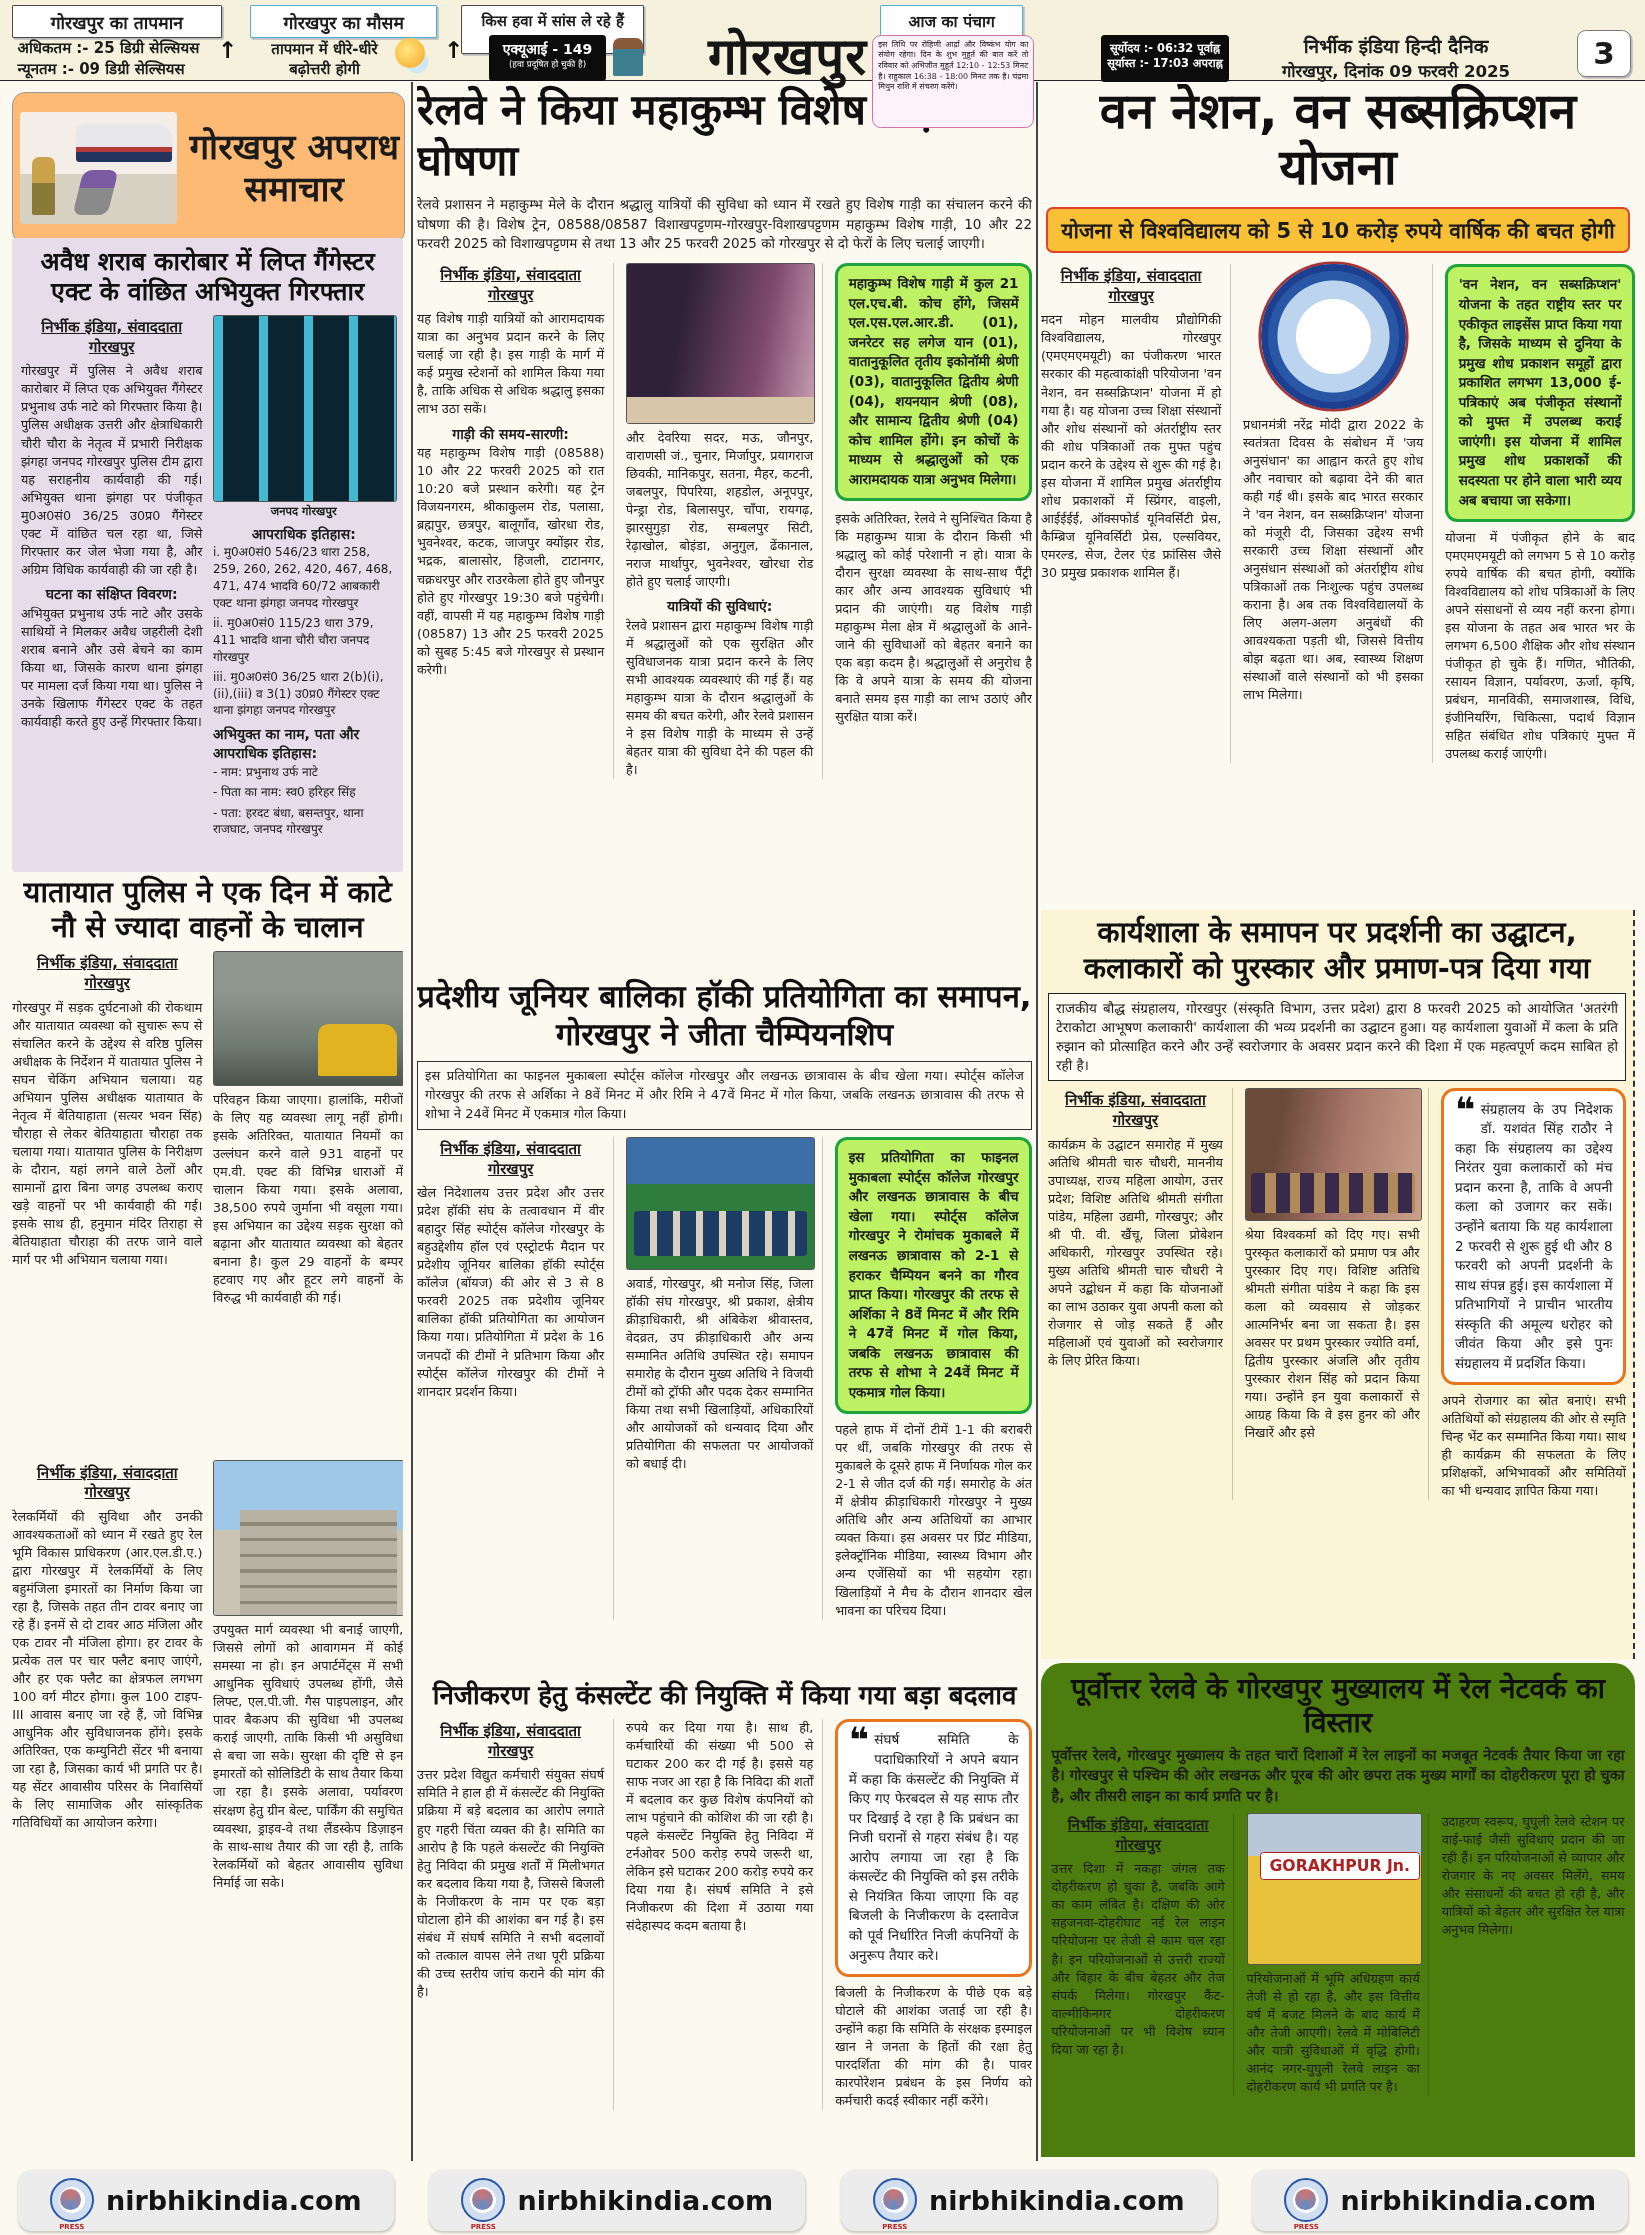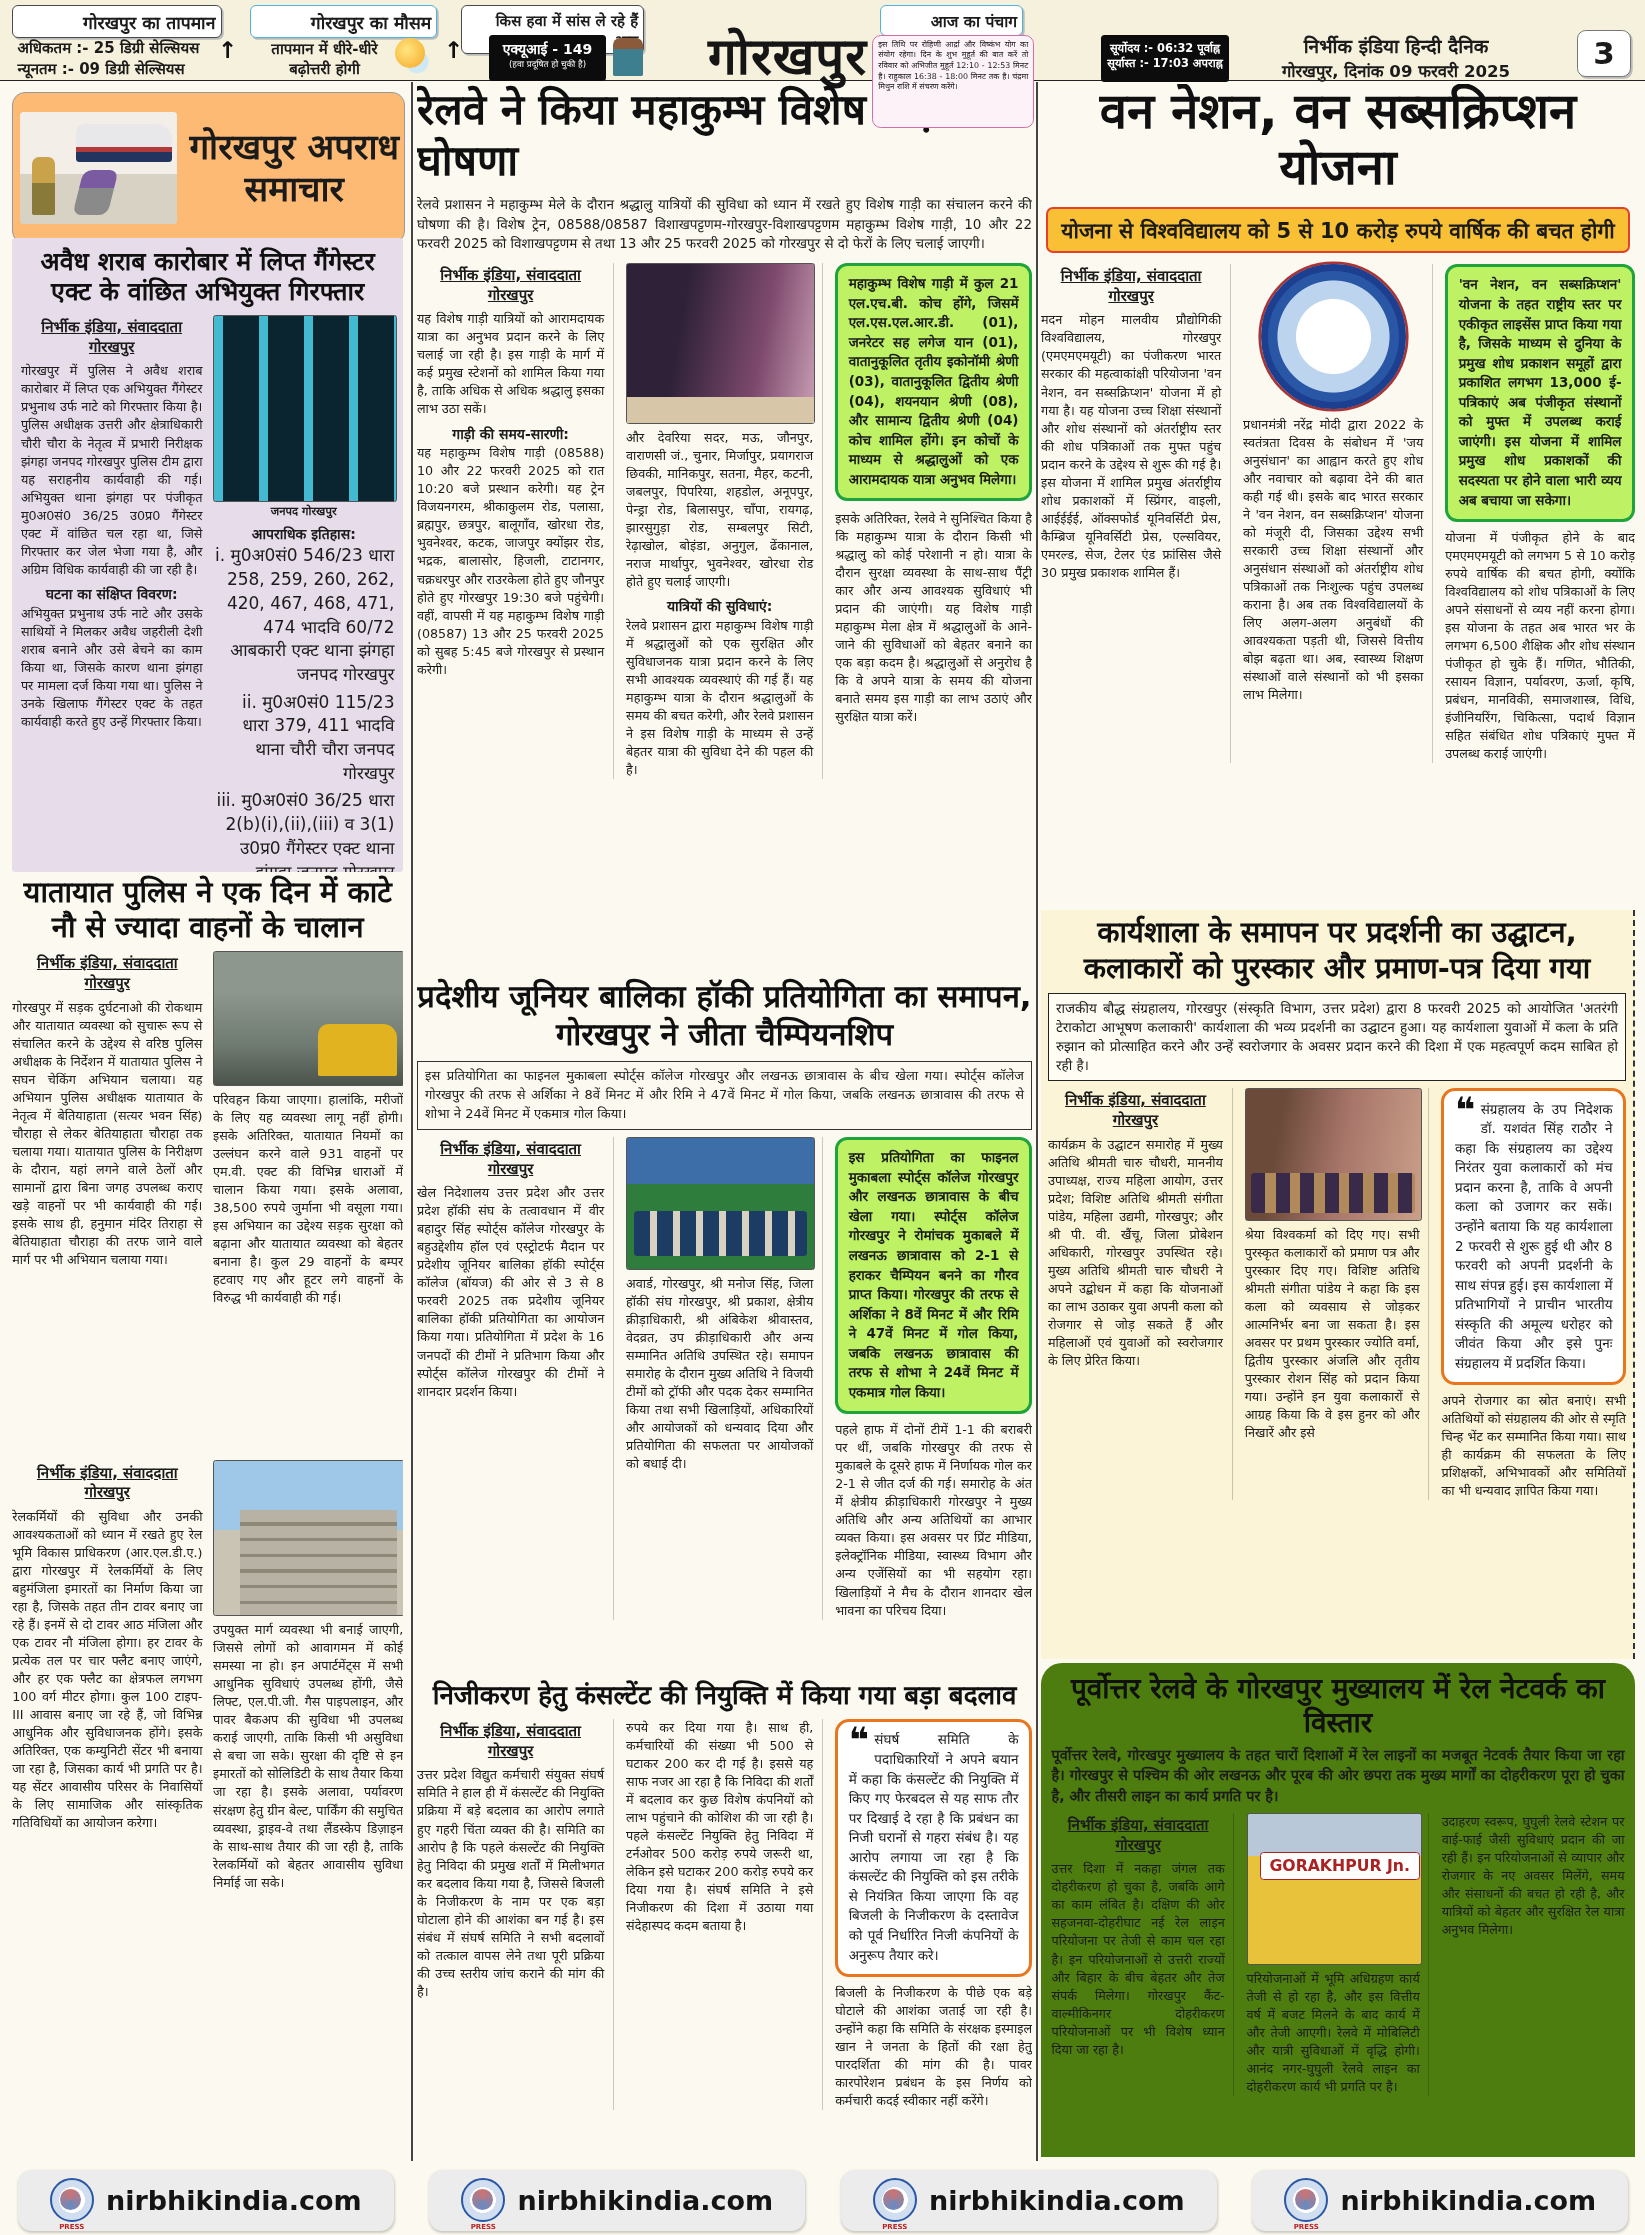--- a/index.html
+++ b/index.html
@@ -1,21 +1,21 @@
 <!DOCTYPE html>
 <html style="font-size:14px"><head>
 <meta charset="utf-8">
 <style>
   html,body{margin:0;padding:0;background:#888;}
   #page{position:relative;width:1646px;height:2236px;background:#fcfaf0;font-family:"DejaVu Sans",sans-serif;color:#1b1b1b;overflow:hidden;}
   .abs{position:absolute;}
   .clip{overflow:hidden;}
   
   #header{position:absolute;left:0;top:0;width:1646px;height:80px;background:#f5f1dc;border-bottom:1.7px solid #222;}
-  .pill{position:absolute;background:#fff;border:1.7px solid #4a4a4a;border-radius:6px;font-weight:bold;font-size:17.5px;text-align:right;padding:3.5px 5.2px;box-shadow:1.7px 1.7px 0 #bbb;}
+  .pill{position:absolute;background:#fff;border:1.7px solid #4a4a4a;border-radius:1px;font-weight:bold;font-size:17.5px;text-align:center;padding:3.5px 5.2px;box-shadow:1.7px 1.7px 0 #bbb;}
   .pill.blue{border-color:#4fb3d9;}
   .hsmall{font-size:15px;font-weight:bold;}
   .arrow{font-size:23px;font-weight:bold;color:#111;}
   .blackbox{position:absolute;background:#0c0c0c;color:#fff;text-align:center;border-radius:3.5px;}
   #masthead{position:absolute;left:648px;top:19px;width:279px;text-align:center;font-size:51px;font-weight:bold;color:#151515;letter-spacing:0.9px;}
   #panchang-box{position:absolute;left:872px;top:35px;width:150px;height:84px;background:#fdf2f8;border:1.7px solid #d36fa8;border-radius:8.7px;font-size:7.9px;line-height:1.35;padding:3.5px 5.2px;text-align:justify;z-index:5;}
   #paper-name{position:absolute;left:1239px;top:33px;width:314px;text-align:center;}
   #paper-name .l1{font-size:19px;font-weight:bold;}
   #paper-name .l2{font-size:16.6px;font-weight:bold;}
   #page-num{position:absolute;left:1577px;top:30px;width:52px;height:45px;background:#fff;border:1.7px solid #777;border-radius:8.7px;text-align:center;font-size:31px;font-weight:bold;line-height:44px;box-shadow:1.7px 1.7px 0 #bbb;}
@@ -38,21 +38,21 @@
   .yellowbox{background:#f9c035;border:2.6px solid #e2422b;border-radius:7px;font-weight:bold;text-align:center;}
   
   #crime-header{left:12.2px;top:92px;width:391px;height:150px;background:#fdba74;border:0.9px solid #999;border-radius:13px;display:flex;align-items:center;}
   #crime-clip{width:157px;height:112px;margin:7px;background:linear-gradient(#f3efe8 55%,#d8d2c4 55%),#f3efe8;position:relative;border-radius:3.5px;flex:none;}
   #crime-clip .van{position:absolute;right:5.2px;top:12.2px;width:96px;height:38px;background:linear-gradient(#e8e8ea 60%,#b23a3a 60% 75%,#23355e 75%);border-radius:8.7px 15.7px 3.5px 3.5px;}
   #crime-clip .cop{position:absolute;left:12.2px;bottom:8.7px;width:23px;height:58px;background:linear-gradient(#caa24a 45%,#8a7a3a 45%);border-radius:7px 7px 1.7px 1.7px;}
   #crime-clip .man{position:absolute;left:58px;bottom:8.7px;width:35px;height:45px;background:linear-gradient(#7a5aa0 40%,#8a8a8a 40%);border-radius:8.7px;transform:skewX(-14deg);}
   #crime-title{flex:1;text-align:center;font-size:35px;font-weight:bold;line-height:1.2;}
   #crime-panel{left:12.2px;top:238px;width:391px;height:634px;background:#e7dce9;border-radius:3.5px;padding:7px 8.7px;box-sizing:border-box;}
   #crime-panel .art-h{font-size:25px;margin:1.7px 0 7px;}
-  .crime-item{font-size:17px;line-height:1.4;text-align:right;margin-bottom:3.5px;}
+  .crime-item{font-size:12px;line-height:1.4;text-align:left;margin-bottom:3.5px;}
   #traffic{left:12.2px;top:875px;width:391px;height:575px;}
   #traffic .art-h{font-size:29px;}
   #quarters{left:12.2px;top:1453px;width:391px;height:704px;}
   #quarters .art-h{font-size:31px;}
   
   #train{left:417px;top:84px;width:615px;height:889px;}
   #train .art-h{font-size:42px;text-align:left;}
   #train-intro{font-size:13.5px;line-height:1.45;text-align:justify;margin:8.7px 0;}
   #hockey{left:417px;top:978px;width:615px;height:695px;}
   #hockey .art-h{font-size:31px;}

